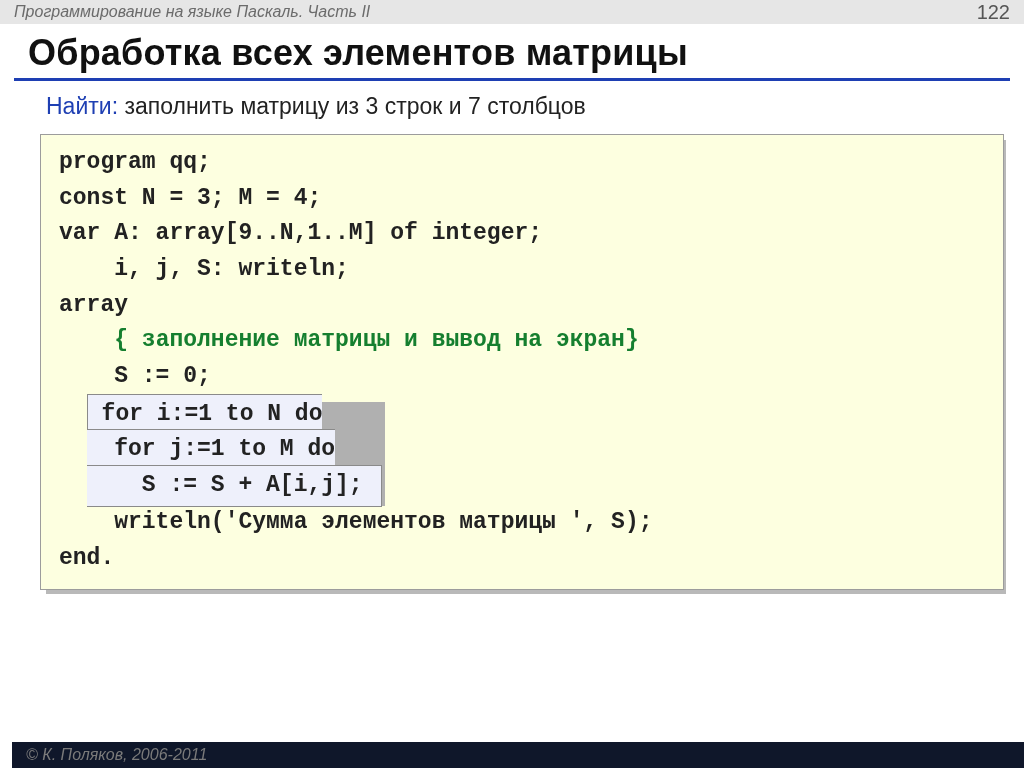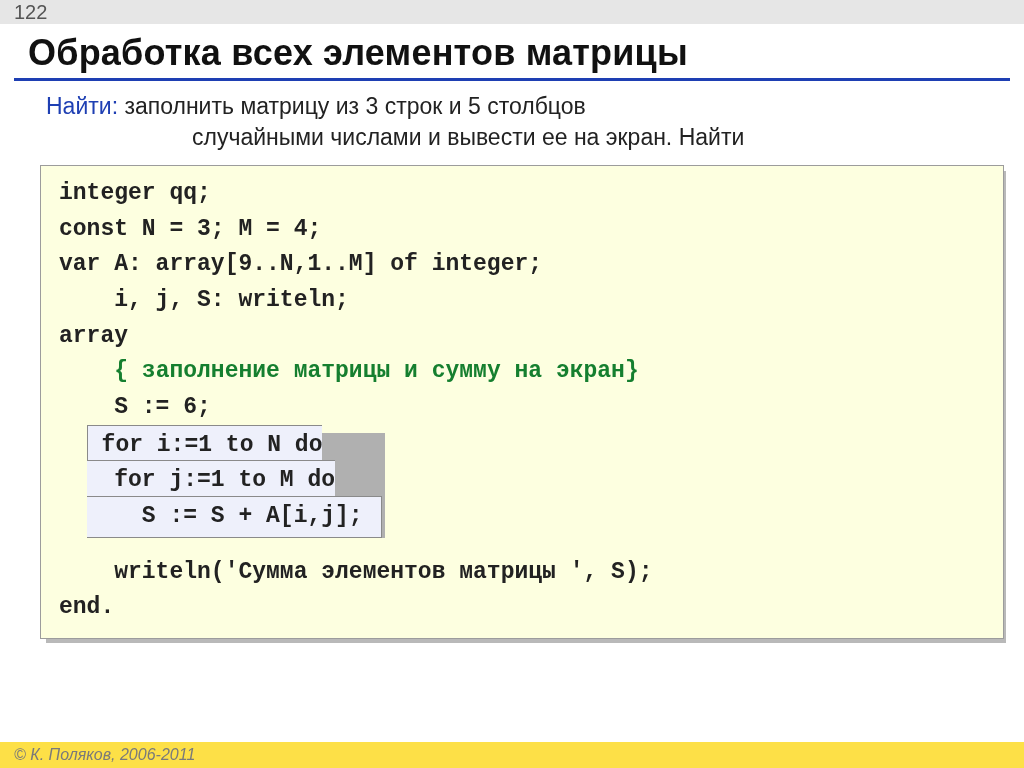--- a/index.html
+++ b/index.html
@@ -67,78 +67,78 @@
     font-weight: 700;
     color: #222;
     line-height: 1.55;
     white-space: pre;
   }
   .kw-green { color: #157f2f; }
   .inner-wrap {
     position: relative;
     display: inline-block;
     margin-top: 2px;
-    margin-bottom: 20px;
+    margin-bottom: 2px;
   }
   .inner-shadow {
     position: absolute;
     top: 5px; left: 5px; right: -3px; bottom: -3px;
     background: #b0b0b0;
   }
   .inner-box {
     position: relative;
     background: #eef0fb;
     border: 1px solid #8a8a8a;
     padding: 6px 18px 8px 14px;
     font-family: "Courier New", Courier, monospace;
     font-size: 23px;
     font-weight: 700;
     color: #222;
     line-height: 1.5;
     white-space: pre;
   }
   .footer {
     position: absolute;
-    left: 0; right: 0; bottom: 0;
+    left: 12px; right: 0; bottom: 0;
     height: 26px;
-    background: #fde047;
+    background: #0f172a;
     display: flex;
     align-items: center;
     padding-left: 14px;
     font-style: italic;
     font-size: 16px;
     color: #7a7a7a;
   }
 </style>
 </head>
 <body>
 
 <div class="slide">
 
   <div class="topbar">
+    <span>Программирование на языке Паскаль. Часть II</span>
     <span class="page-num">122</span>
   </div>
 
   <div class="headline">Обработка всех элементов матрицы</div>
   <div class="rule"></div>
 
   <div class="task">
-    <span class="task-label">Найти:</span><span class="task-body"> заполнить матрицу из 3 строк и 5 столбцов</span>
-    <span class="task-cont">случайными числами и вывести ее на экран. Найти</span>
+    <span class="task-label">Найти:</span><span class="task-body"> заполнить матрицу из 3 строк и 7 столбцов</span>
   </div>
 
   <div class="code-outer">
     <div class="code-shadow"></div>
-    <div class="code-box"><span>integer qq;</span>
+    <div class="code-box"><span>program qq;</span>
 <span>const N = 3; M = 4;</span>
 <span>var A: array[9..N,1..M] of integer;</span>
 <span>    i, j, S: writeln;</span>
 <span>array</span>
-<span>    </span><span class="kw-green">{ заполнение матрицы и сумму на экран}</span>
-<span>    S := 6;</span>
+<span>    </span><span class="kw-green">{ заполнение матрицы и вывод на экран}</span>
+<span>    S := 0;</span>
   <span class="inner-wrap"><span class="inner-shadow"></span><span class="inner-box"><span>for i:=1 to N do</span>
 <span>  for j:=1 to M do</span>
 <span>    S := S + A[i,j];</span></span></span>
 <span>    writeln('Сумма элементов матрицы ', S);</span>
 <span>end.</span></div>
   </div>
 
   <div class="footer">
     <span>© К. Поляков, 2006-2011</span>
   </div>

